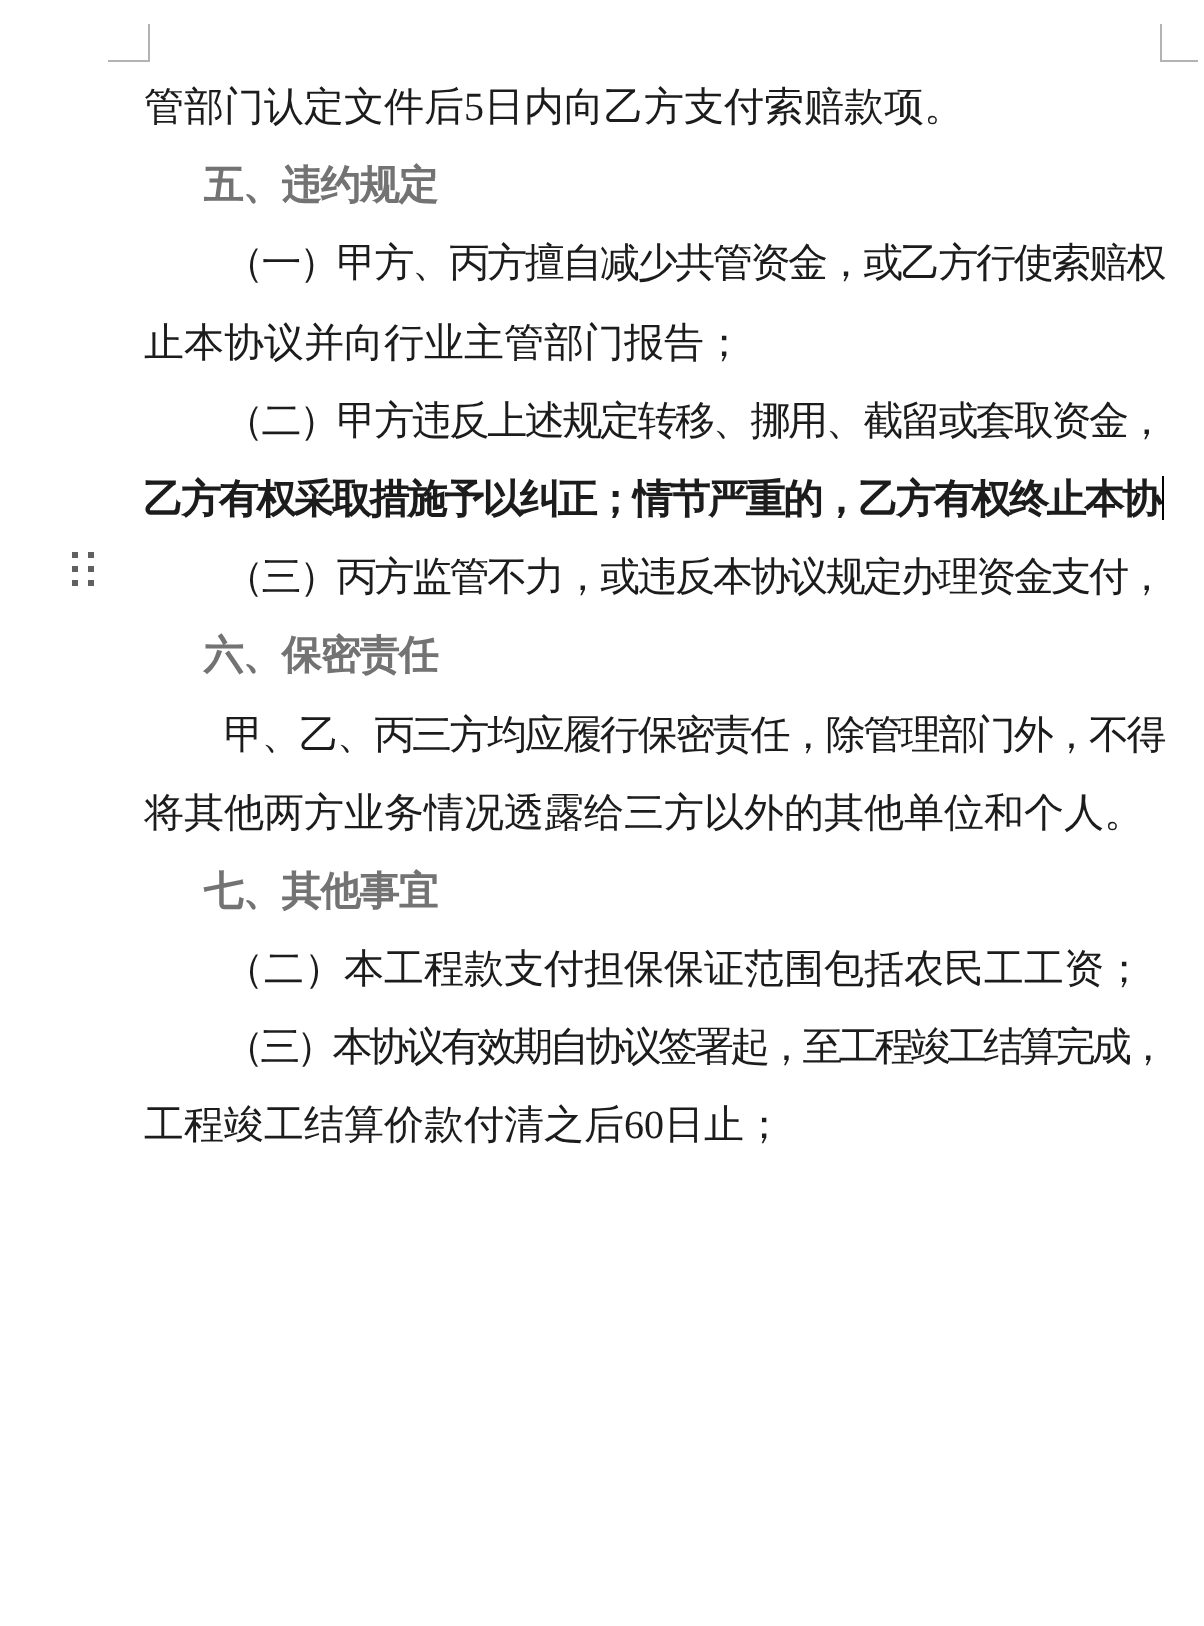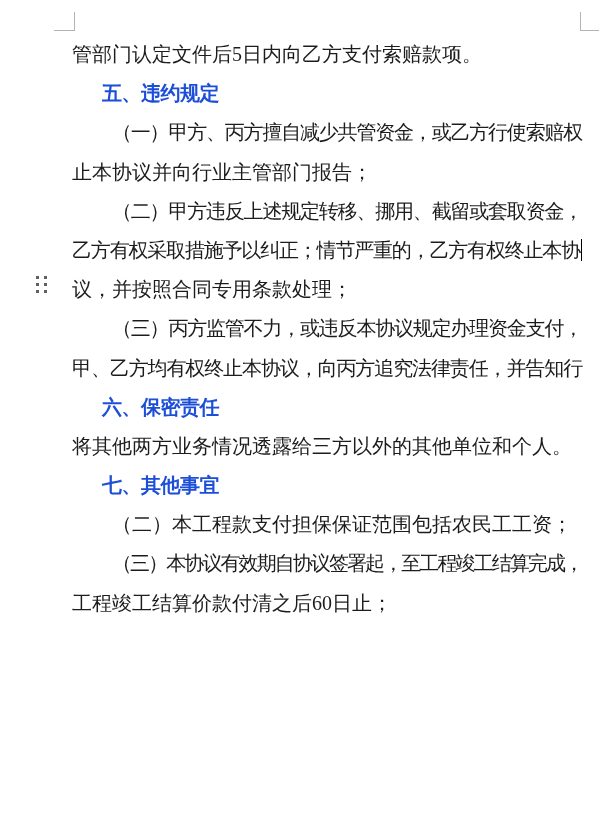--- a/index.html
+++ b/index.html
@@ -28,21 +28,21 @@
     position:absolute;left:72px;top:35px;width:510px;
     font-size:20px;line-height:39.2px;color:#1c1c1c;
     cursor:text;
   }
   .para{margin:0;}
   .line{height:39.2px;text-align:left;white-space:normal;}
   .line.indent{text-indent:40px;}
   .line.fill{text-align:justify;text-align-last:justify;}
   .para.heading .line{
     font-family:"Liberation Sans","DejaVu Sans",sans-serif;
-    font-weight:700;color:#1d4ed8;text-indent:30px;
+    font-weight:700;color:#737373;text-indent:30px;
     letter-spacing:-0.5px;
   }
   .caret{
     display:inline-block;width:0;height:22px;
     border-right:1.6px solid #000000;
     vertical-align:-4px;margin-left:1px;
   }
 </style>
 </head>
 <body>
@@ -66,31 +66,30 @@
       </div>
       <div class="para heading">
         <div class="line indent">五、违约规定</div>
       </div>
       <div class="para body">
         <div class="line indent fill" style="letter-spacing: -1.25px;">（一）甲方、丙方擅自减少共管资金，或乙方行使索赔权</div>
         <div class="line">止本协议并向行业主管部门报告；</div>
       </div>
       <div class="para body">
         <div class="line indent fill" style="letter-spacing: -1.25px;">（二）甲方违反上述规定转移、挪用、截留或套取资金，</div>
-        <div class="line fill" style="letter-spacing: -1.24px;">乙方有权采取措施予以纠正；情节严重的，乙方有权终止本协<span class="caret"></span></div>
-        <div class="line">议，并按照合同专用条款处理；</div>
+        <div class="line fill" style="letter-spacing: -1.24px; font-weight: bold;">乙方有权采取措施予以纠正；情节严重的，乙方有权终止本协<span class="caret"></span></div>
       </div>
       <div class="para body">
         <div class="line indent fill" style="letter-spacing: -1.25px;">（三）丙方监管不力，或违反本协议规定办理资金支付，</div>
-        <div class="line fill" style="letter-spacing: -1.16px;">甲、乙方均有权终止本协议，向丙方追究法律责任，并告知行</div>
       </div>
       <div class="para heading">
         <div class="line indent">六、保密责任</div>
       </div>
       <div class="para body">
+        <div class="line indent fill" style="letter-spacing: -1.25px;">甲、乙、丙三方均应履行保密责任，除管理部门外，不得</div>
         <div class="line">将其他两方业务情况透露给三方以外的其他单位和个人。</div>
       </div>
       <div class="para heading">
         <div class="line indent">七、其他事宜</div>
       </div>
       <div class="para body">
       </div>
       <div class="para body">
         <div class="line indent">（二）本工程款支付担保保证范围包括农民工工资；</div>
       </div>

